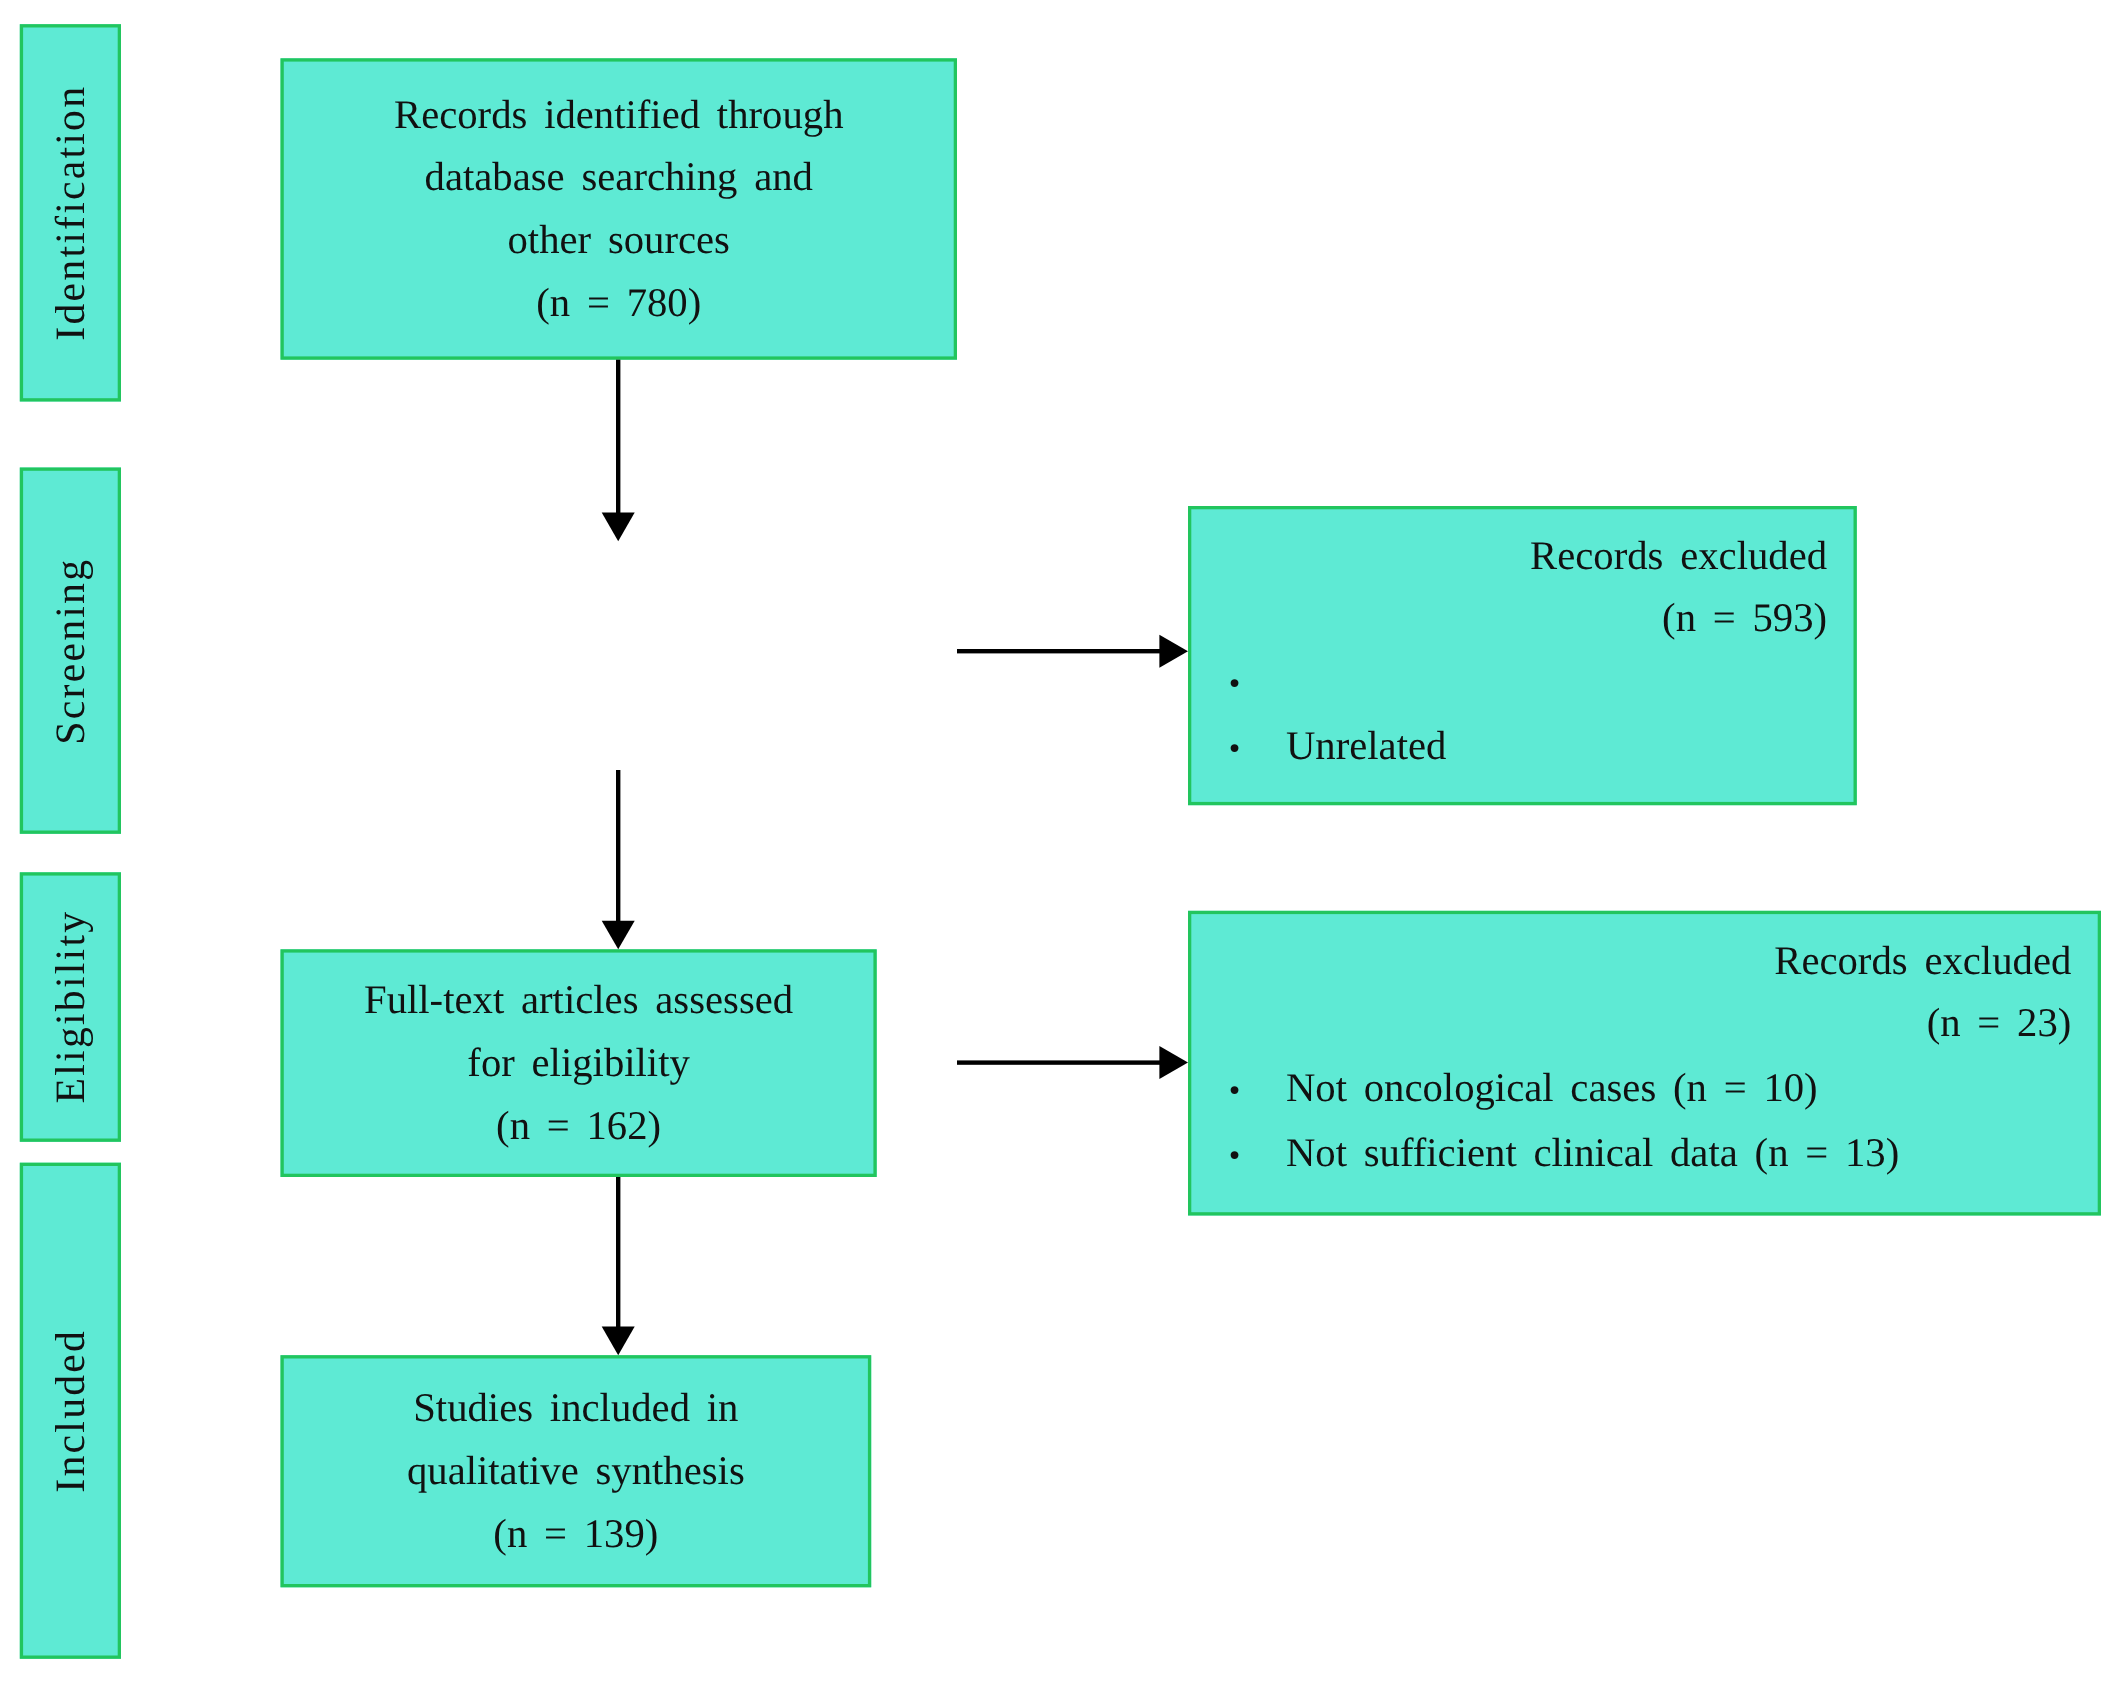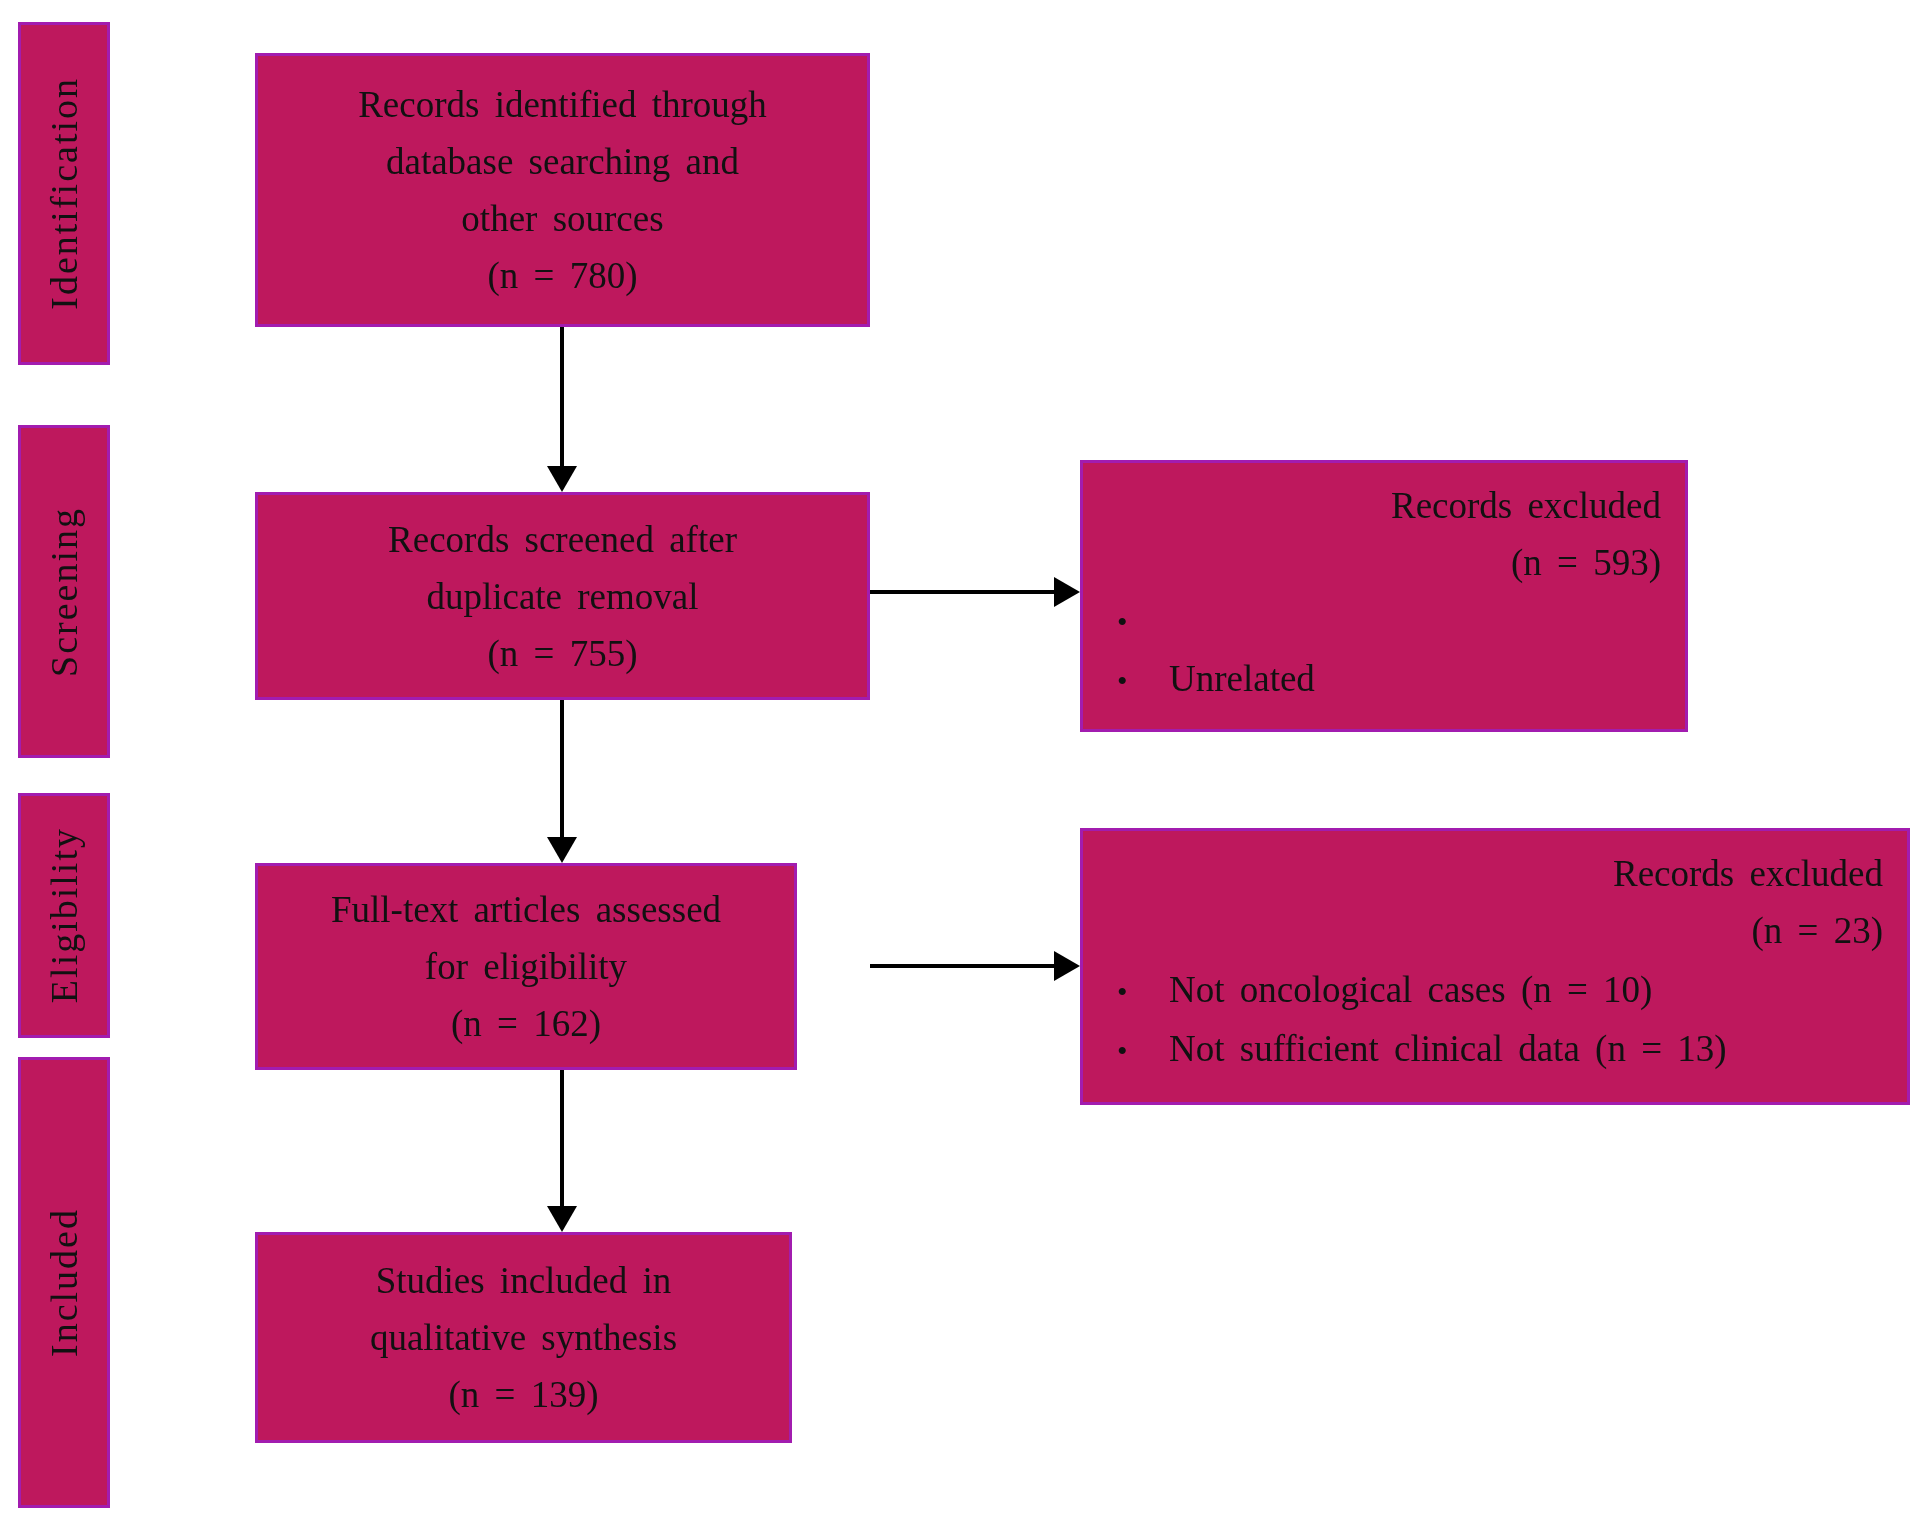--- a/index.html
+++ b/index.html
@@ -8,22 +8,22 @@
     width: 1918px; height: 1528px;
     position: relative;
     overflow: hidden;
     font-family: "Liberation Serif", "DejaVu Serif", serif;
     color: #111111;
   }
   .canvas { position: absolute; inset: 0; background: #ffffff; }
 
   .box {
     position: absolute;
-    border: 3px solid #a21caf;
-    background: #be185d;
+    border: 3px solid #22c55e;
+    background: #5eead4;
   }
 
   
   .stage {
     display: flex;
     align-items: center;
     justify-content: center;
   }
   .stage .vtext {
     writing-mode: vertical-rl;
@@ -108,25 +108,20 @@
     <span class="vtext">Included</span>
   </div>
 
   <div class="box flowbox" style="left:255px; top:53px; width:615px; height:274px;">
     <div class="multiline">Records identified through
 database searching and
 other sources
 (n = 780)</div>
   </div>
 
-  <div class="box flowbox" style="left:255px; top:492px; width:615px; height:208px;">
-    <div class="multiline">Records screened after
-duplicate removal
-(n = 755)</div>
-  </div>
 
   <div class="box flowbox" style="left:255px; top:863px; width:542px; height:207px;">
     <div class="multiline">Full-text articles assessed
 for eligibility
 (n = 162)</div>
   </div>
 
   <div class="box flowbox" style="left:255px; top:1232px; width:537px; height:211px;">
     <div class="multiline">Studies included in
 qualitative synthesis

